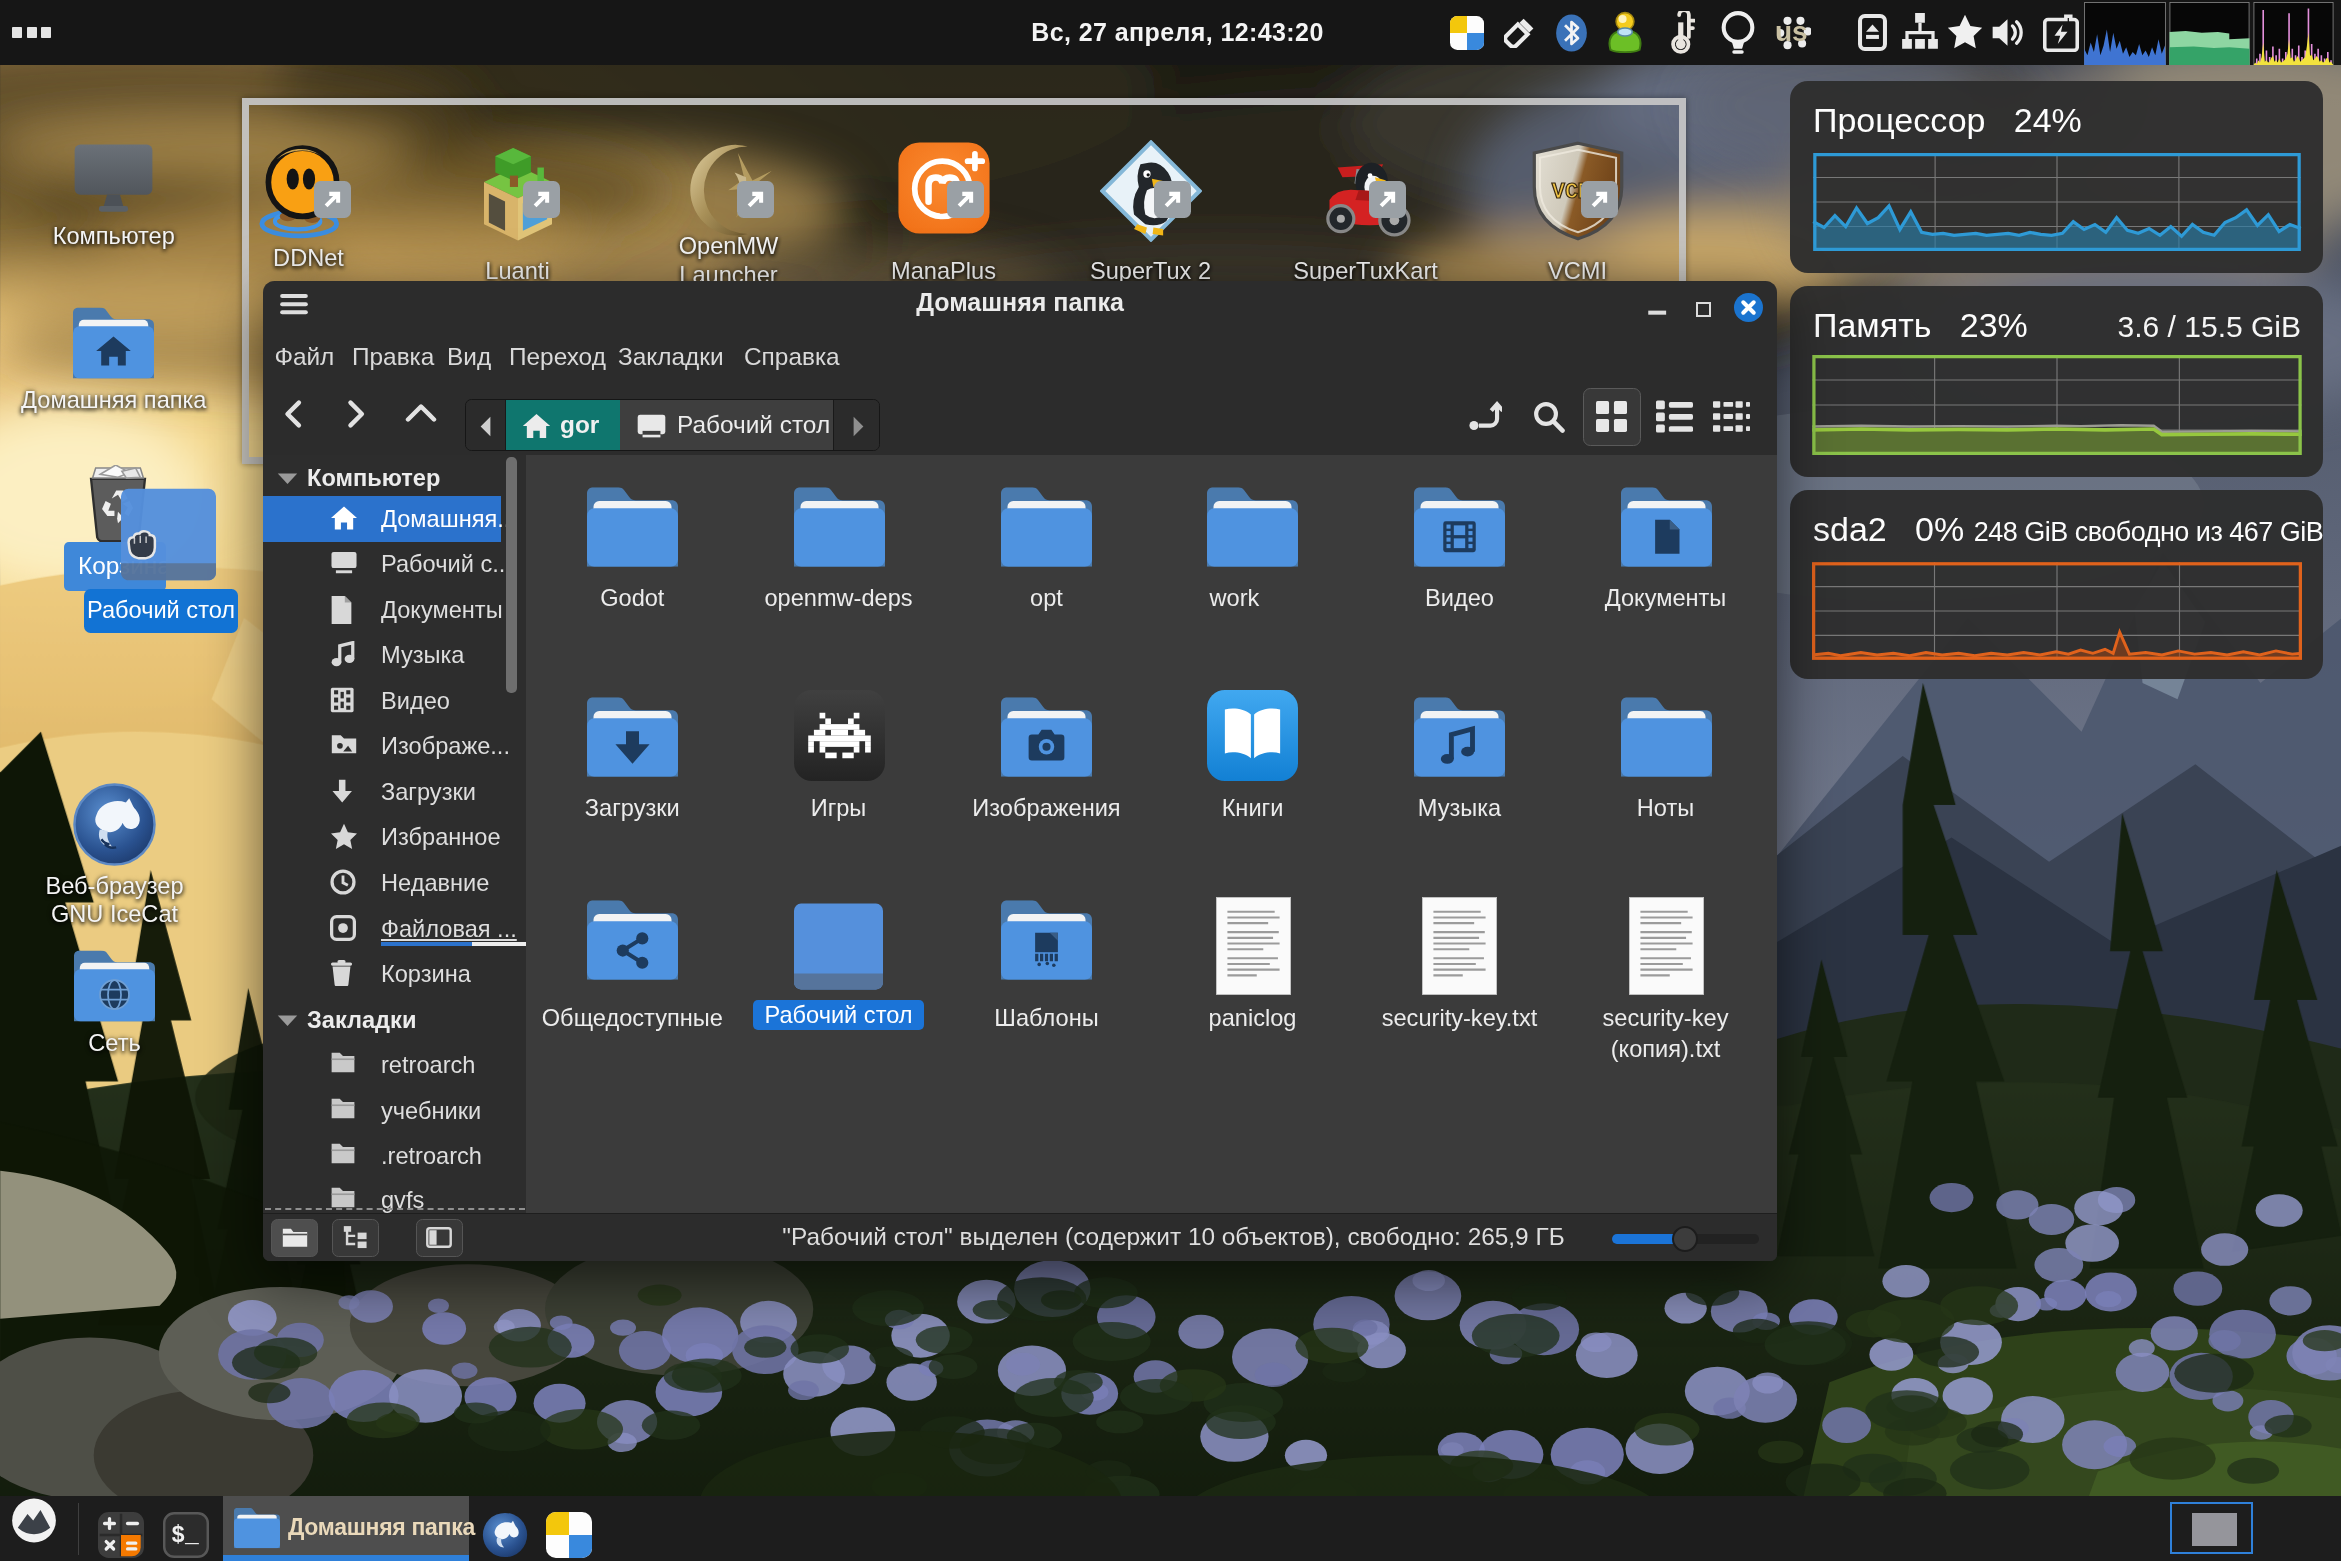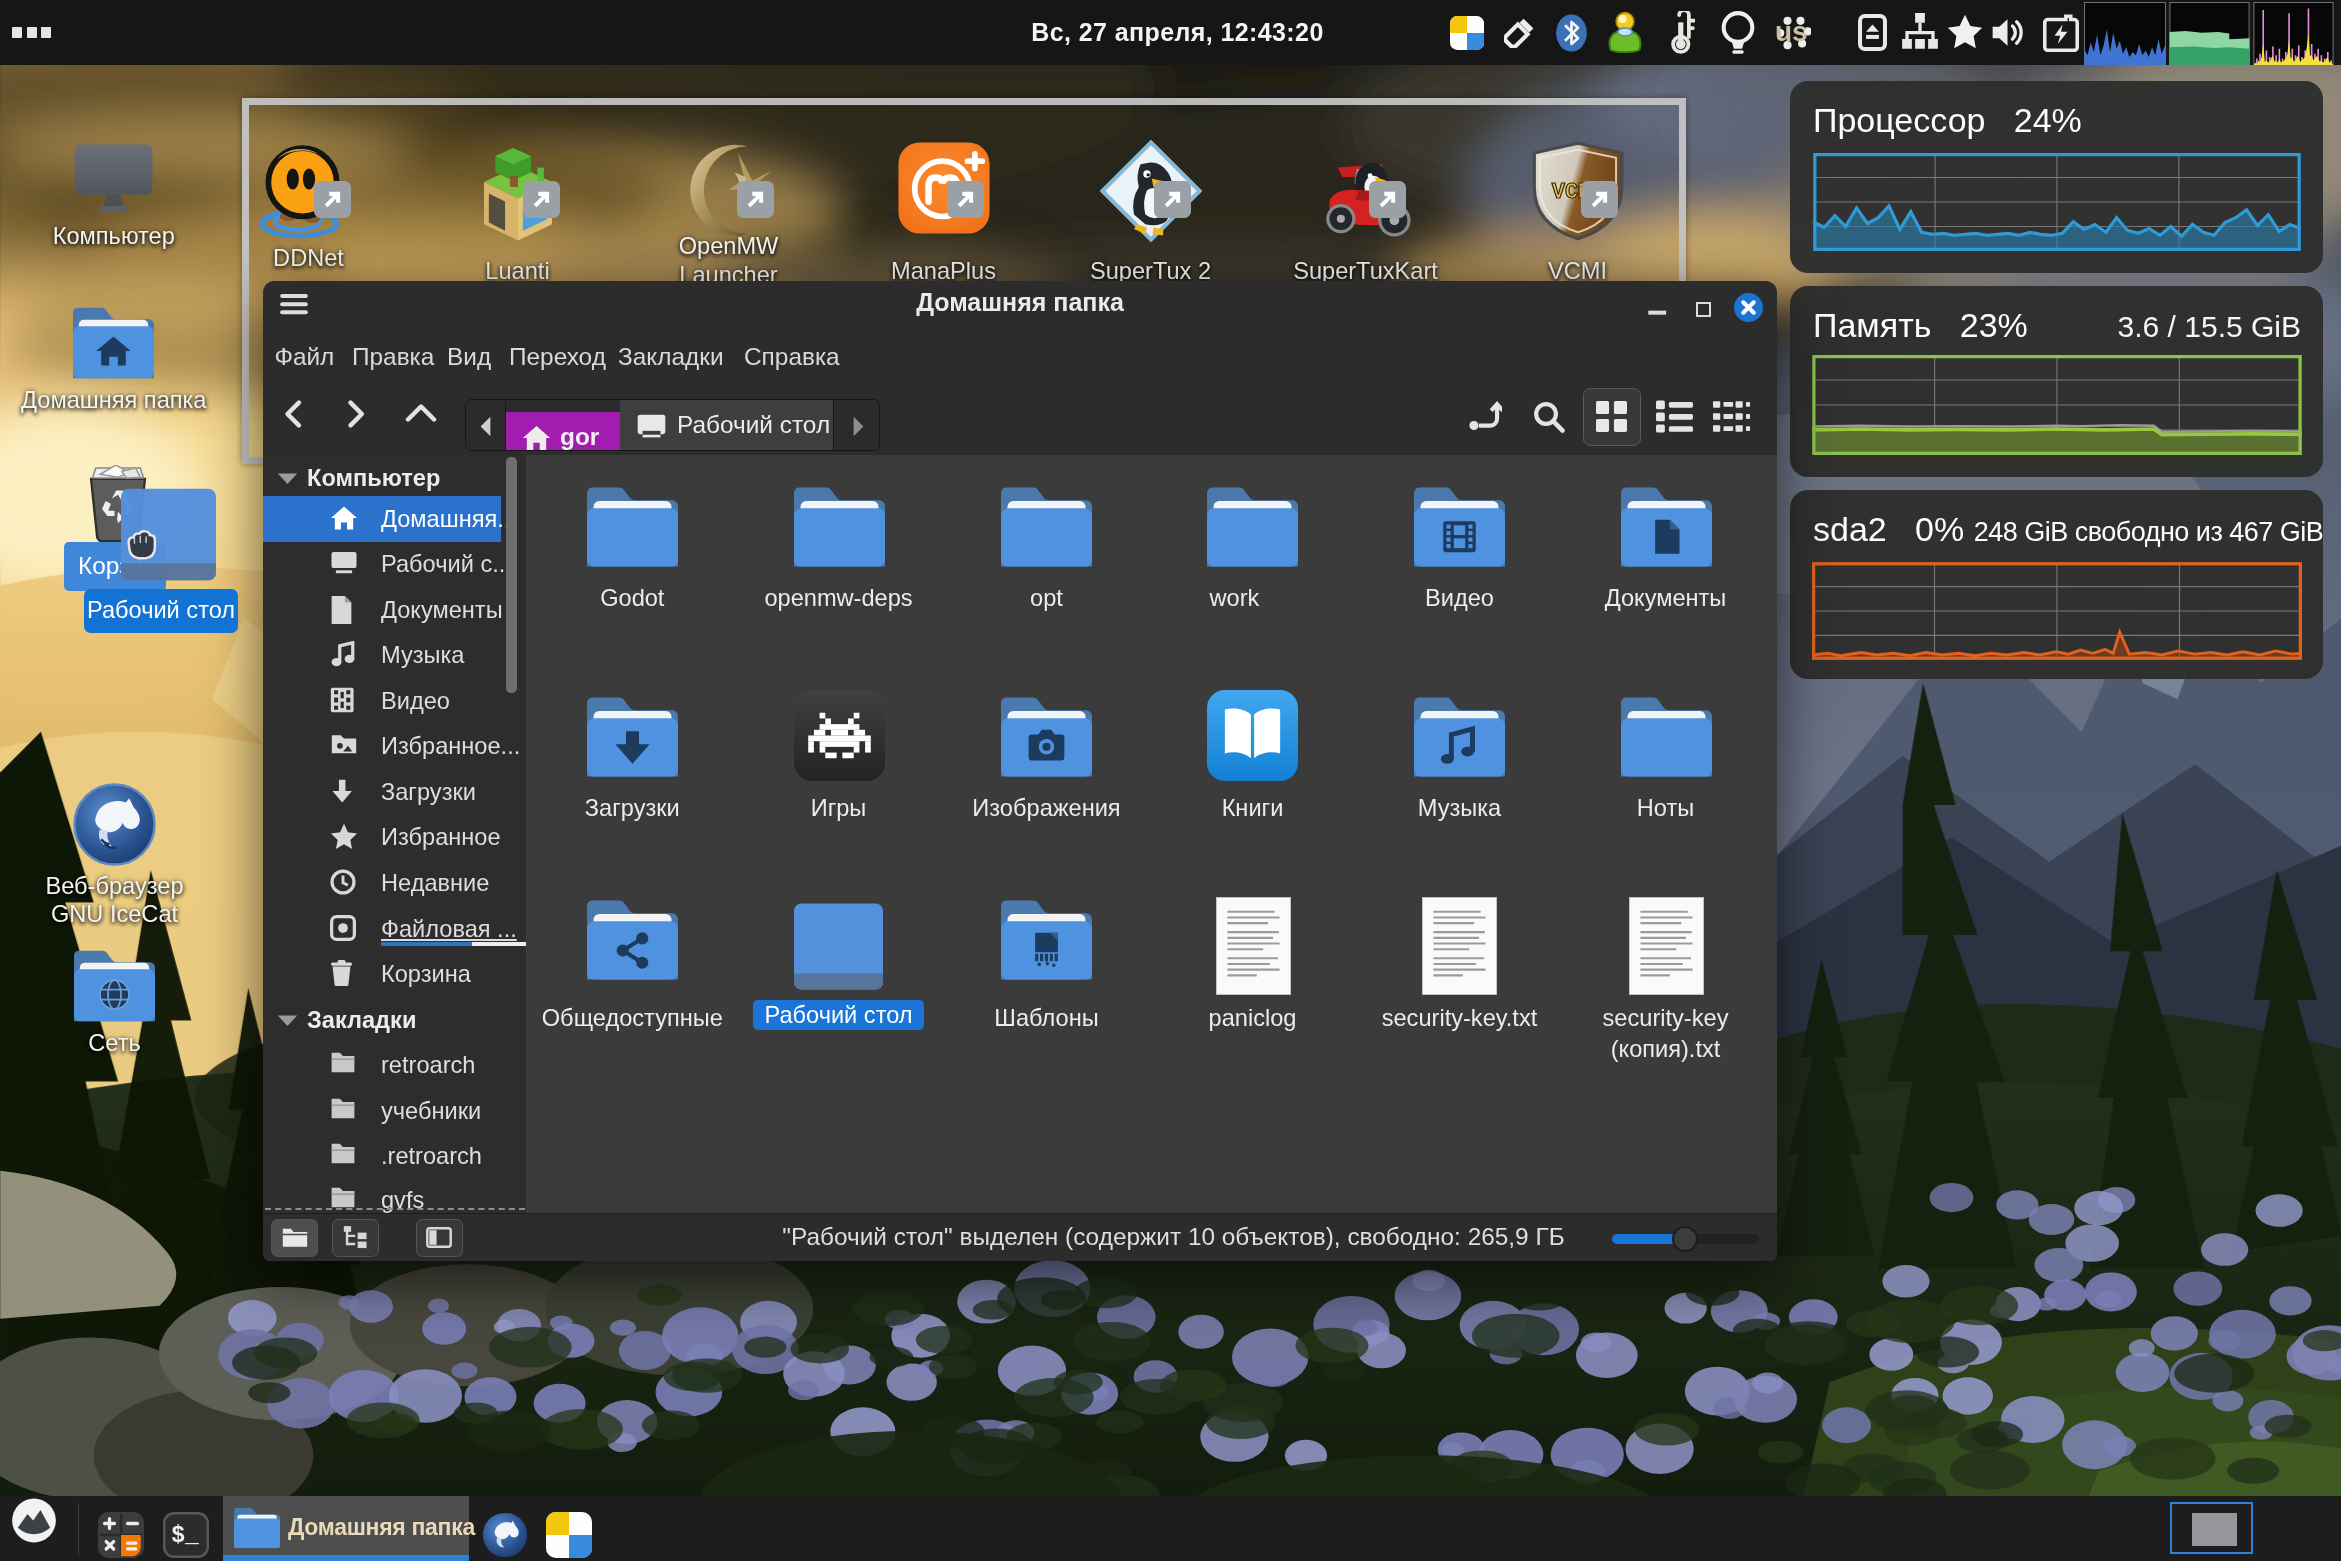--- a/index.html
+++ b/index.html
@@ -749,21 +749,21 @@
       </svg>
     <svg class="abs tbtn" style="left:140px;top:119px" width="36" height="26" viewBox="0 0 44 32">
         <path d="M6 24 L22 8 L38 24" stroke="#e2e2e2" stroke-width="5.5" fill="none" stroke-linecap="round" stroke-linejoin="round"></path>
       </svg>
     <div id="pathbar">
       <div class="abs" style="left:0;top:0;width:40px;height:52px;background:#2b2b2b;border-right:0.8px solid #191919">
         <svg class="abs" style="left:13px;top:14.6px" width="13" height="23" viewBox="0 0 16 28">
             <path d="M14 2 L2 14 L14 26 Z" fill="#cfcfcf"></path>
           </svg>
       </div>
-      <div class="abs" style="left:40px;top:12px;width:114px;height:52px;background:#a21caf">
+      <div class="abs" style="left:40px;top:0;width:114px;height:52px;background:#0f766e">
         <svg class="abs" style="left:16.3px;top:12.2px" width="29" height="28" viewBox="0 0 36 34">
             <path d="M18 2 L35 17 h-5 v15 H22 v-9 h-8 v9 H6 V17 H1 Z" fill="#ececec"></path>
           </svg>
         <div class="abs" style="left:54px;top:0;line-height:50px;font-size:24.4px;font-weight:bold;color:#f0f0f0">gor</div>
       </div>
       <div class="abs" style="left:154px;top:0;width:213px;height:52px;background:#3e3e3e">
         <svg class="abs" style="left:16.3px;top:13px" width="31" height="26" viewBox="0 0 38 32">
             <rect x="2" y="2" width="34" height="24" rx="3" fill="#e8e8e8"></rect>
             <rect x="8" y="22" width="22" height="4" fill="#3e3e3e"></rect>
             <rect x="8" y="27" width="22" height="3" fill="#e8e8e8"></rect>
@@ -872,21 +872,21 @@
               </g>
             </svg>
             <div class="st">Видео</div>
           </div>
         <div class="srow" style="top:268px">
             <svg width="28" height="24.4" viewBox="0 0 34 30">
               <path d="M2 4 h11 l4 4 h15 v18 H2 Z" fill="#d8d8d8"></path>
               <circle cx="12" cy="17" r="3.5" fill="#2d2d2d"></circle>
               <path d="M16 24 l6 -7 5 7 Z" fill="#2d2d2d"></path>
             </svg>
-            <div class="st">Избранное...</div>
+            <div class="st">Изображе...</div>
           </div>
         <div class="srow" style="top:314px">
             <svg width="24.4" height="26" viewBox="0 0 30 32">
               <path d="M11 2 h8 v14 h8 L15 30 L3 16 h8 Z" fill="#d8d8d8"></path>
             </svg>
             <div class="st">Загрузки</div>
           </div>
         <div class="srow" style="top:359px">
             <svg width="28" height="26" viewBox="0 0 34 32">
               <path d="M17 1 L21.8 11.5 L33 12.9 L24.8 20.8 L27 32 L17 26 L7 32 L9.2 20.8 L1 12.9 L12.2 11.5 Z" fill="#d8d8d8"></path>

